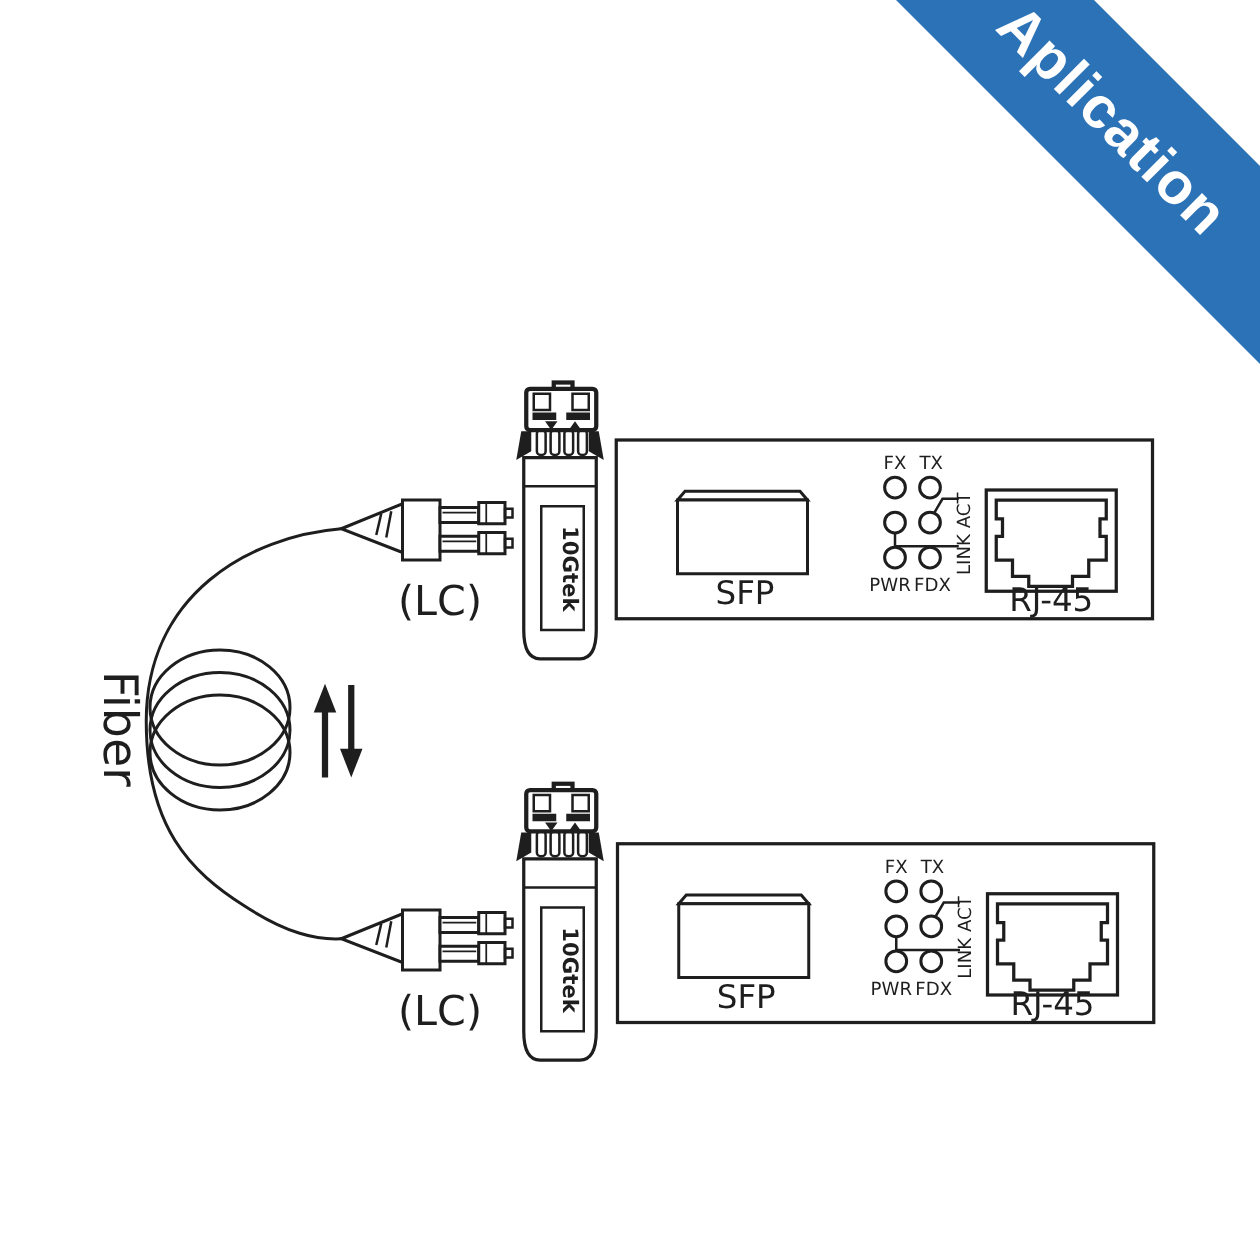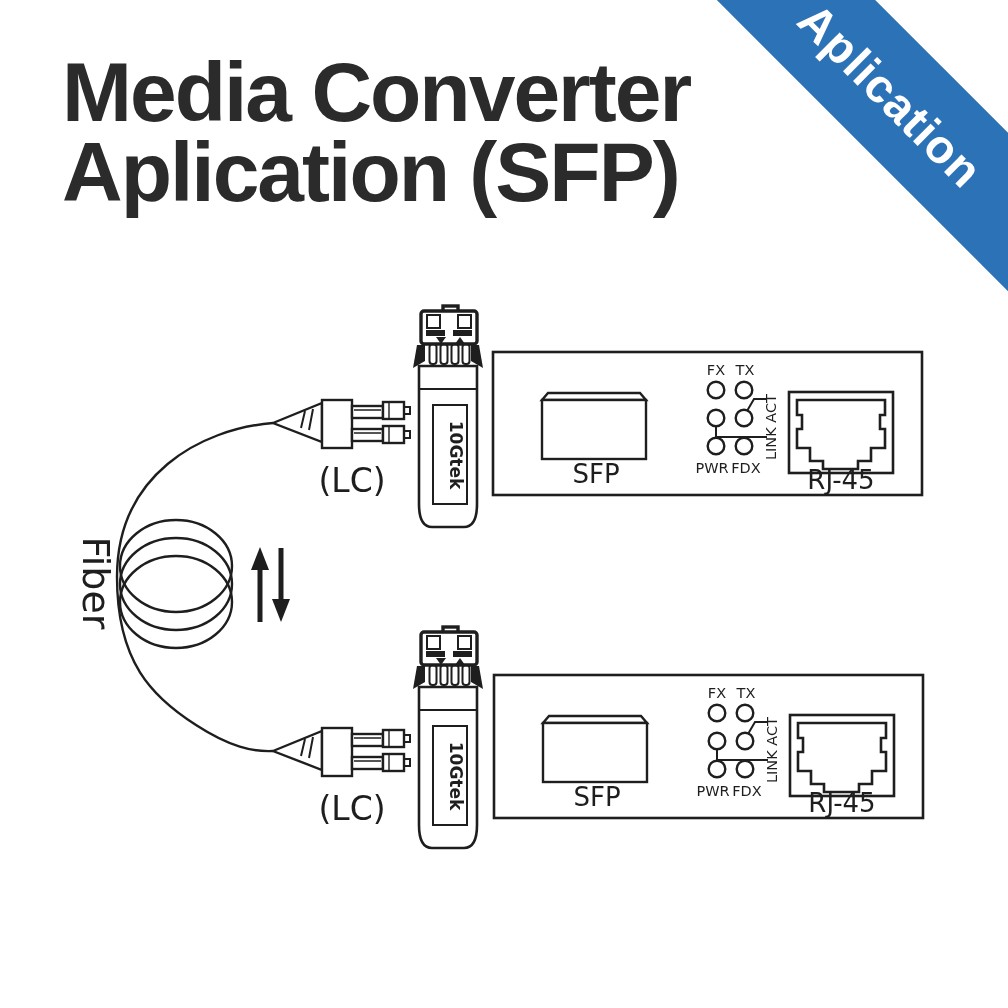--- a/index.html
+++ b/index.html
@@ -30,24 +30,20 @@
 </style>
 </head>
 <body>
 
 <div class="stage">
 
   <div class="ribbon">
     <span>Aplication</span>
   </div>
 
-  <div class="title">
-    <div>Media Converter</div>
-    <div>Aplication (SFP)</div>
-  </div>
 
   <svg class="diagram" width="1008" height="1008" viewBox="0 0 1008 1008">
 
     <g>
       <path class="ln" d="M273,423 C200,429 117,475 117,577 C117,662 152,697 196,725 C230,747 253,752 273,751"></path>
       <ellipse class="ln" cx="176" cy="566" rx="56" ry="46"></ellipse>
       <ellipse class="ln" cx="176" cy="584" rx="56" ry="46"></ellipse>
       <ellipse class="ln" cx="176" cy="602" rx="56" ry="46"></ellipse>
       <text class="t38" transform="translate(83,583) rotate(90)" text-anchor="middle">Fiber</text>
     </g>

